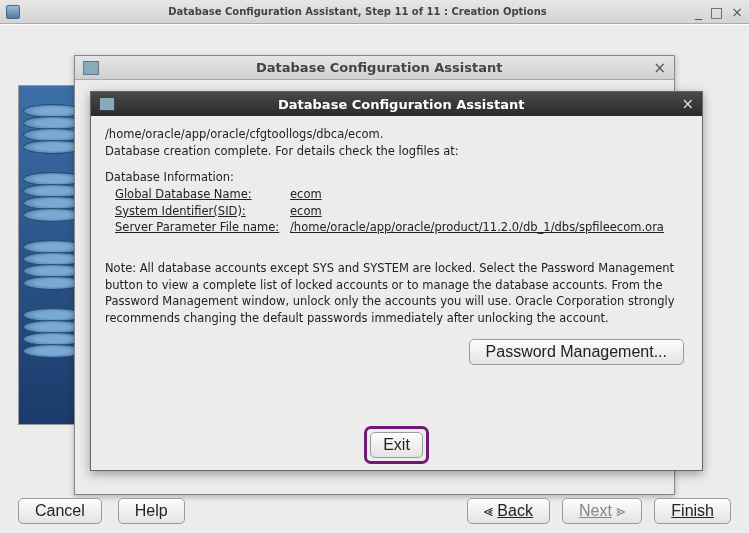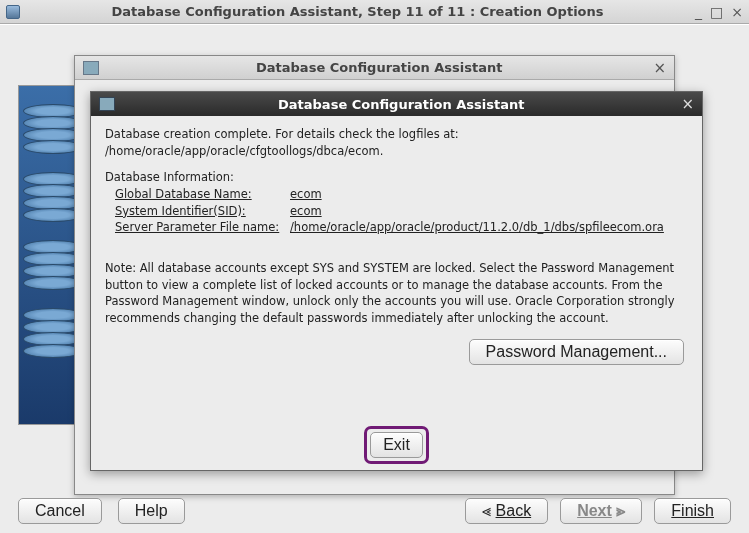--- a/index.html
+++ b/index.html
@@ -22,21 +22,21 @@
     border-bottom: 1px solid #aaa;
     display: flex;
     align-items: center;
     padding: 0 6px;
   }
   .outer-title {
     flex: 1;
     text-align: center;
     font-weight: bold;
     color: #444;
-    font-size: 13px;
+    font-size: 10px;
   }
   .wincontrols { display: flex; gap: 8px; font-size: 14px; color: #555; }
   .wincontrols span { cursor: pointer; }
   
   .outer-body {
     position: relative;
     width: 100%;
     height: calc(100% - 24px);
     background: #ececec;
     border-top: 1px solid #fff;
@@ -79,21 +79,21 @@
   .btn {
     background: linear-gradient(to bottom, #fdfdfd, #e3e3e3);
     border: 1px solid #9a9a9a;
     border-radius: 5px;
     padding: 3px 16px;
     font-size: 16px;
     color: #222;
     cursor: pointer;
     box-shadow: inset 0 1px 0 #fff;
   }
-  .btn.disabled { color: #888; font-weight: bold; }
+  .btn.disabled { color: #888; }
   .btn u { text-decoration: underline; margin-top: 12px; }
   .outer-bottom .left-group { display: flex; gap: 16px; }
   .outer-bottom .right-group { display: flex; gap: 12px; margin-left: auto; }
   
   .mid-dialog {
     position: absolute;
     left: 74px;
     top: 30px;
     right: 74px;
     height: 440px;
@@ -234,22 +234,22 @@
       </div>
   </div>
 
   <div class="inner-dialog">
     <div class="inner-titlebar">
       <span class="tb-icon"></span>
       <span class="inner-title">Database Configuration Assistant</span>
       <span class="inner-close">×</span>
     </div>
     <div class="inner-body">
+      <div> /home/oracle/app/oracle/cfgtoollogs/dbca/ecom.</div>
       <div>Database creation complete. For details check the logfiles at:</div>
-      <div> /home/oracle/app/oracle/cfgtoollogs/dbca/ecom.</div>
       <div style="height:10px"></div>
       <div>Database Information:</div>
       <div class="info-row">
         <div class="info-label">Global Database Name:</div>
         <div class="info-val">ecom</div>
       </div>
       <div class="info-row">
         <div class="info-label">System Identifier(SID):</div>
         <div class="info-val">ecom</div>
       </div>

